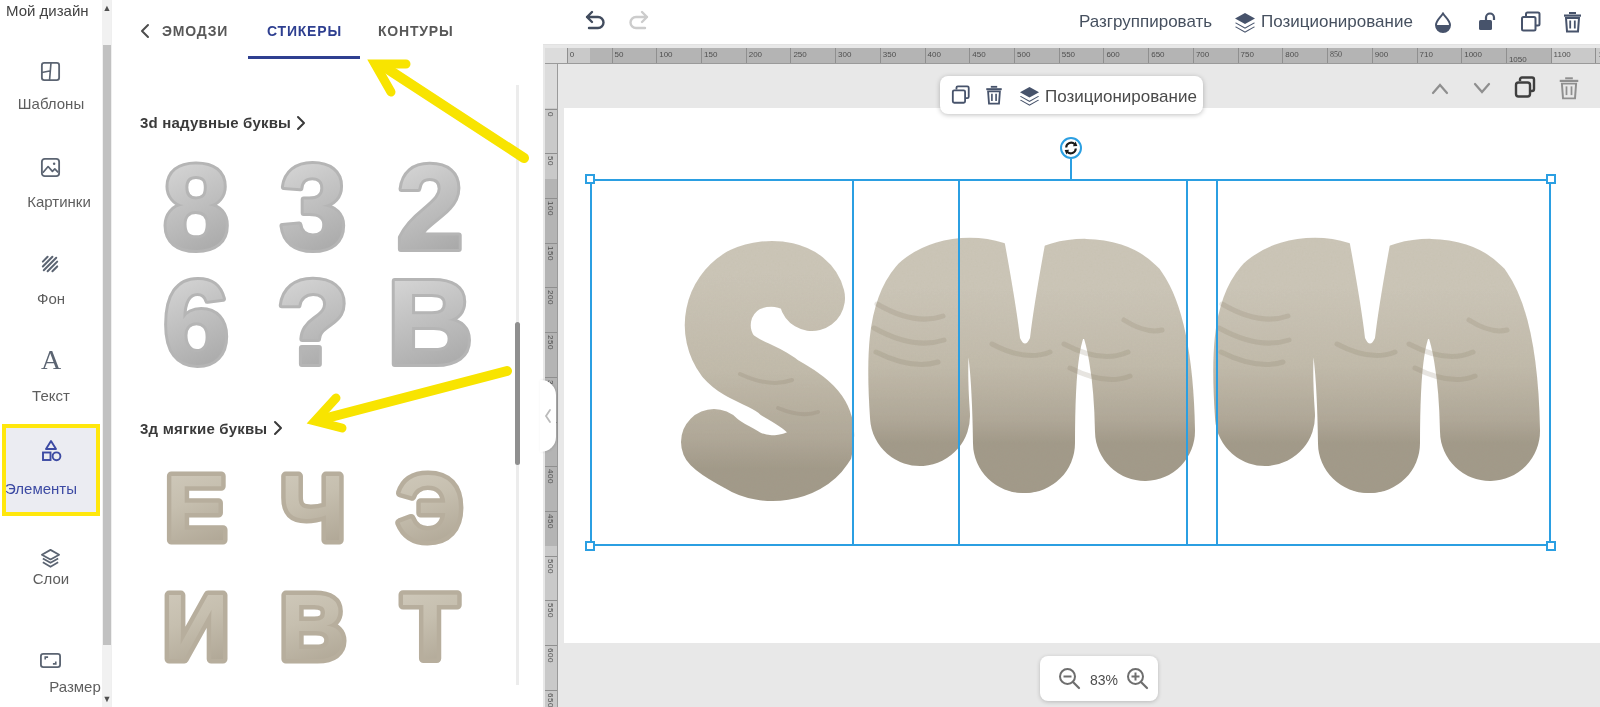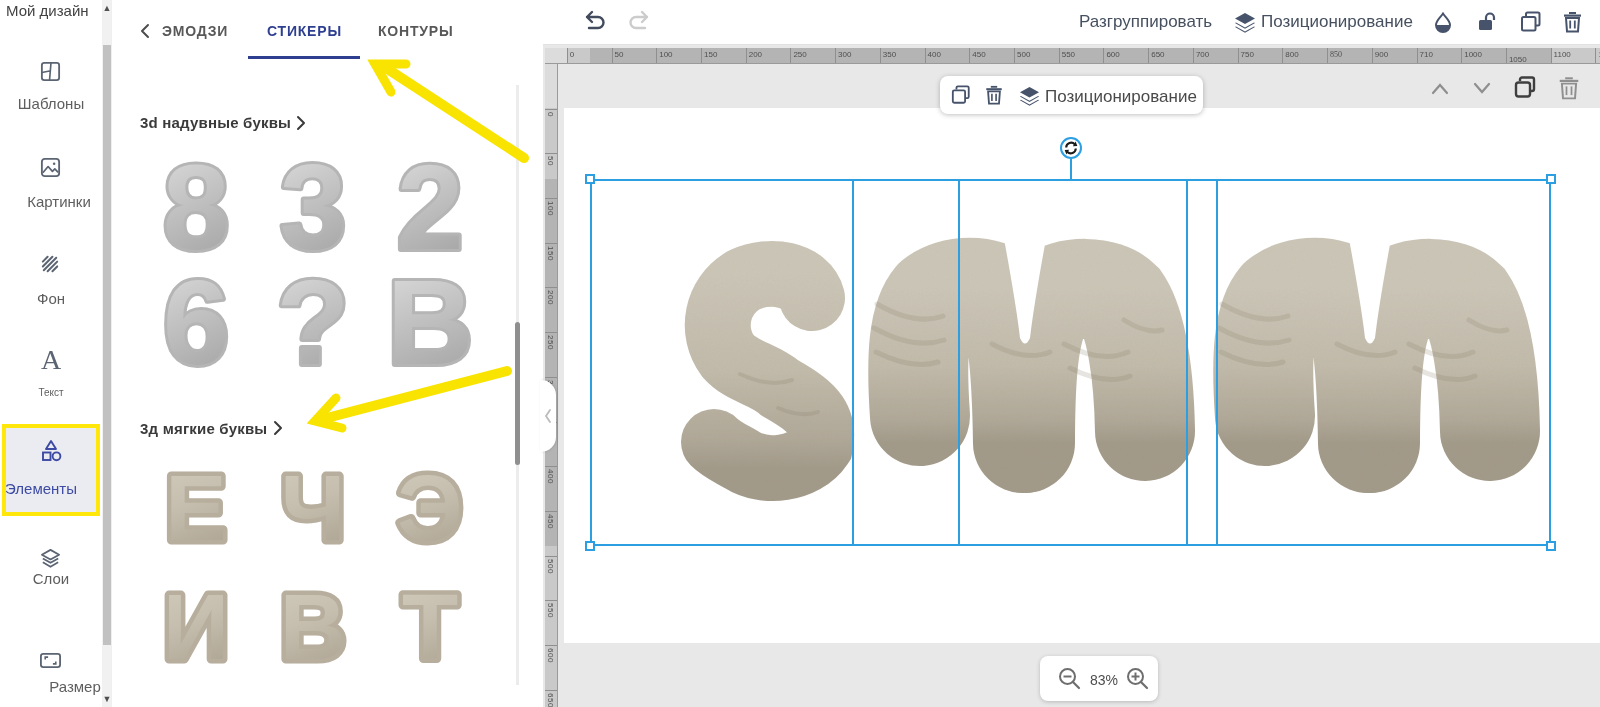--- a/index.html
+++ b/index.html
@@ -35,21 +35,21 @@
         <g stroke="#5b6472" stroke-width="2.1" stroke-linecap="round">
           <line x1="4" y1="9" x2="9" y2="4"></line>
           <line x1="4" y1="14" x2="14" y2="4"></line>
           <line x1="5" y1="18" x2="18" y2="5"></line>
           <line x1="9" y1="19" x2="19" y2="9"></line>
           <line x1="14" y1="19" x2="19" y2="14"></line>
         </g>
       </svg>
       <div class="abs" style="left:0;top:290px;width:102px;text-align:center;font-size:15px;color:#5e5e5e;">Фон</div>
       <div class="abs" style="left:0;top:344px;width:102px;text-align:center;font-family:'Liberation Serif',serif;font-size:28px;color:#5b6472;">A</div>
-      <div class="abs" style="left:0;top:387px;width:102px;text-align:center;font-size:10px;color:#5e5e5e;">Текст</div>
+      <div class="abs" style="left:0;top:387px;width:102px;text-align:center;font-size:15px;color:#5e5e5e;">Текст</div>
       <svg class="abs" style="left:39px;top:547px;" width="23" height="23" viewBox="0 0 24 24">
         <path d="M12 3 L21 8 L12 13 L3 8 Z" fill="none" stroke="#5b6472" stroke-width="1.8" stroke-linejoin="round"></path>
         <path d="M4 12 L12 16.5 L20 12" fill="none" stroke="#5b6472" stroke-width="1.8"></path>
         <path d="M4 16 L12 20.5 L20 16" fill="none" stroke="#5b6472" stroke-width="1.8"></path>
       </svg>
       <div class="abs" style="left:0;top:570px;width:102px;text-align:center;font-size:15px;color:#5e5e5e;">Слои</div>
       <svg class="abs" style="left:39px;top:649px;" width="23" height="23" viewBox="0 0 24 24">
         <rect x="2" y="5" width="20" height="14" rx="2.5" fill="none" stroke="#5b6472" stroke-width="1.9"></rect>
         <path d="M6.5 11 V8.5 H9.5" fill="none" stroke="#5b6472" stroke-width="1.7"></path>
         <path d="M17.5 13 V15.5 H14.5" fill="none" stroke="#5b6472" stroke-width="1.7"></path>

